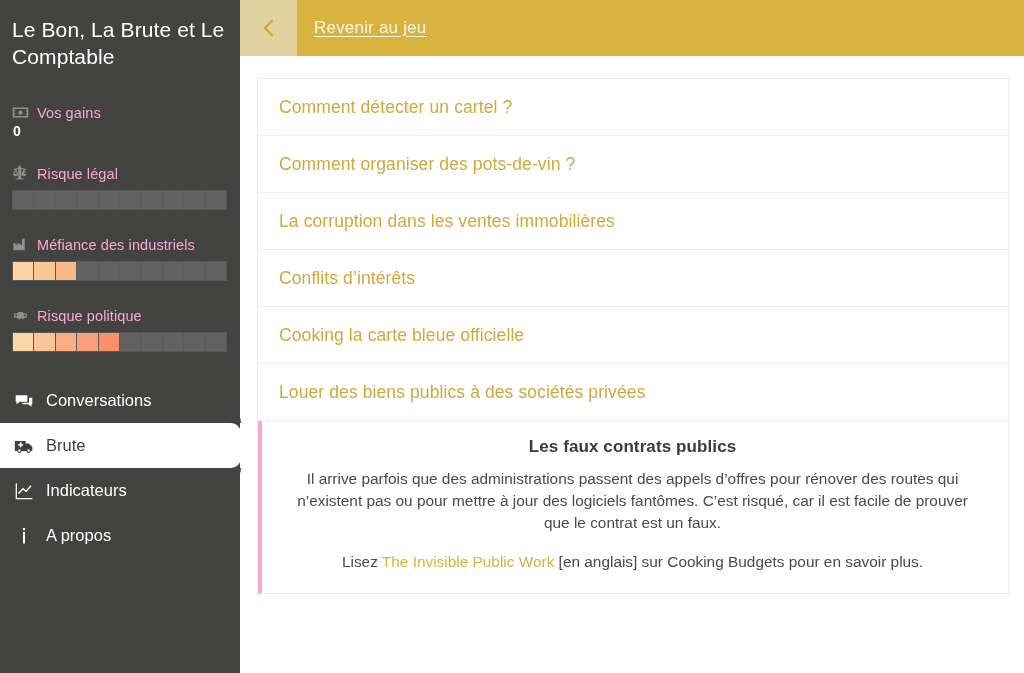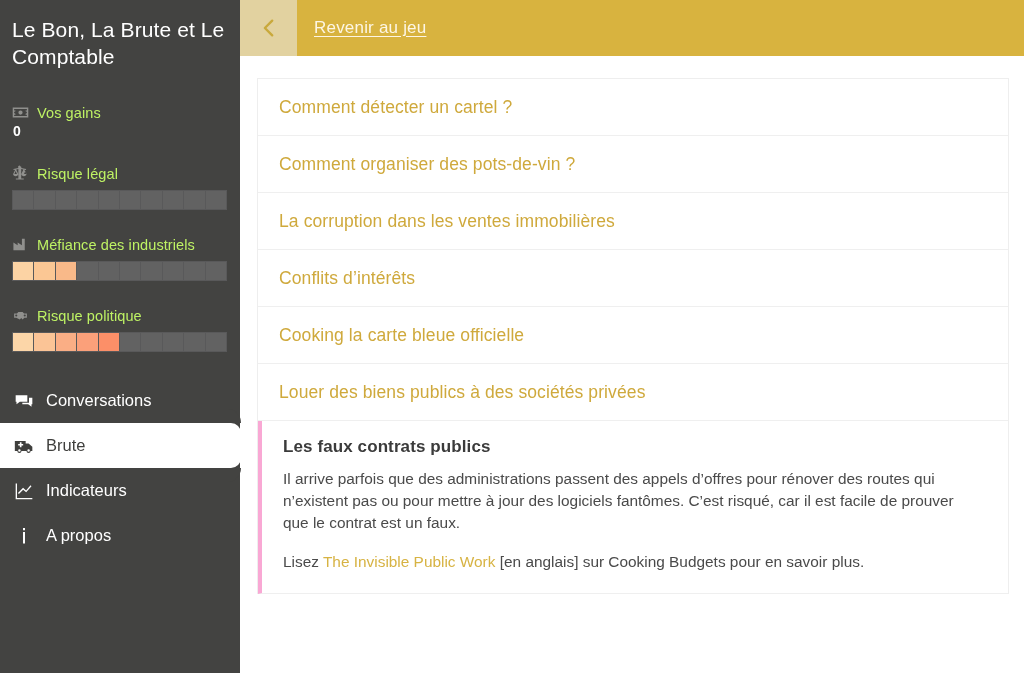--- a/index.html
+++ b/index.html
@@ -25,21 +25,21 @@
     font-size:21px; line-height:27px; font-weight:400;
     color:#ffffff; letter-spacing:.1px;
     padding:4px 2px 0 2px;
   }
 
   .stat-block { margin-top:26px; padding:0 2px; }
   .stat-block.first { margin-top:34px; }
   .stat-head { display:flex; align-items:center; gap:8px; }
   .stat-ico { width:17px; height:17px; flex:0 0 17px; display:block; opacity:.55; }
   .stat-ico svg { display:block; width:17px; height:17px; fill:#cfcfcc; }
-  .stat-label { font-size:14.5px; color:#bef264; letter-spacing:.1px; }
+  .stat-label { font-size:14.5px; color:#f9a8d4; letter-spacing:.1px; }
   .stat-value { font-size:14px; font-weight:bold; color:#ffffff; margin-top:2px; padding-left:1px; }
 
   .meter { margin-top:8px; display:flex; width:215px; height:20px;
            background:#59595a; border:1px solid #59595a; gap:1px; }
   .meter .seg { flex:1 1 0; background:#626262; }
 
   
   .nav { position:relative; z-index:2; margin-top:26px; }
   .nav-item {
     position:relative;
@@ -65,21 +65,21 @@
   .back-btn { width:57px; height:56px; background:#e2d2a0;
               display:flex; align-items:center; justify-content:center; cursor:pointer; }
   .back-btn svg { width:22px; height:26px; stroke:#c9a93c; stroke-width:2.6; fill:none;
                   stroke-linecap:round; stroke-linejoin:round; }
   .topbar-rest { flex:1 1 auto; background:#d8b33f; display:flex; align-items:center;
                  padding-left:17px; }
   .back-link { font-size:17px; color:#fdf6e4; text-decoration:underline;
                text-underline-offset:3px; cursor:pointer; letter-spacing:.2px; }
 
   .content { padding:22px 14px 0 17px; }
-  .panel { width:752px; border:1px solid #eeeeee; border-bottom:none; background:#fff; }
+  .panel { width:752px; border:1px solid #eeeeee; border-bottom:none; background:#fff;text-align:center; }
 
   .faq-item {
     height:57px; display:flex; align-items:center;
     padding-left:21px;
     border-bottom:1px solid #efefef;
     font-size:17.5px; color:#cfa93c;
     cursor:pointer; letter-spacing:.1px;
   }
 
   .expanded {

